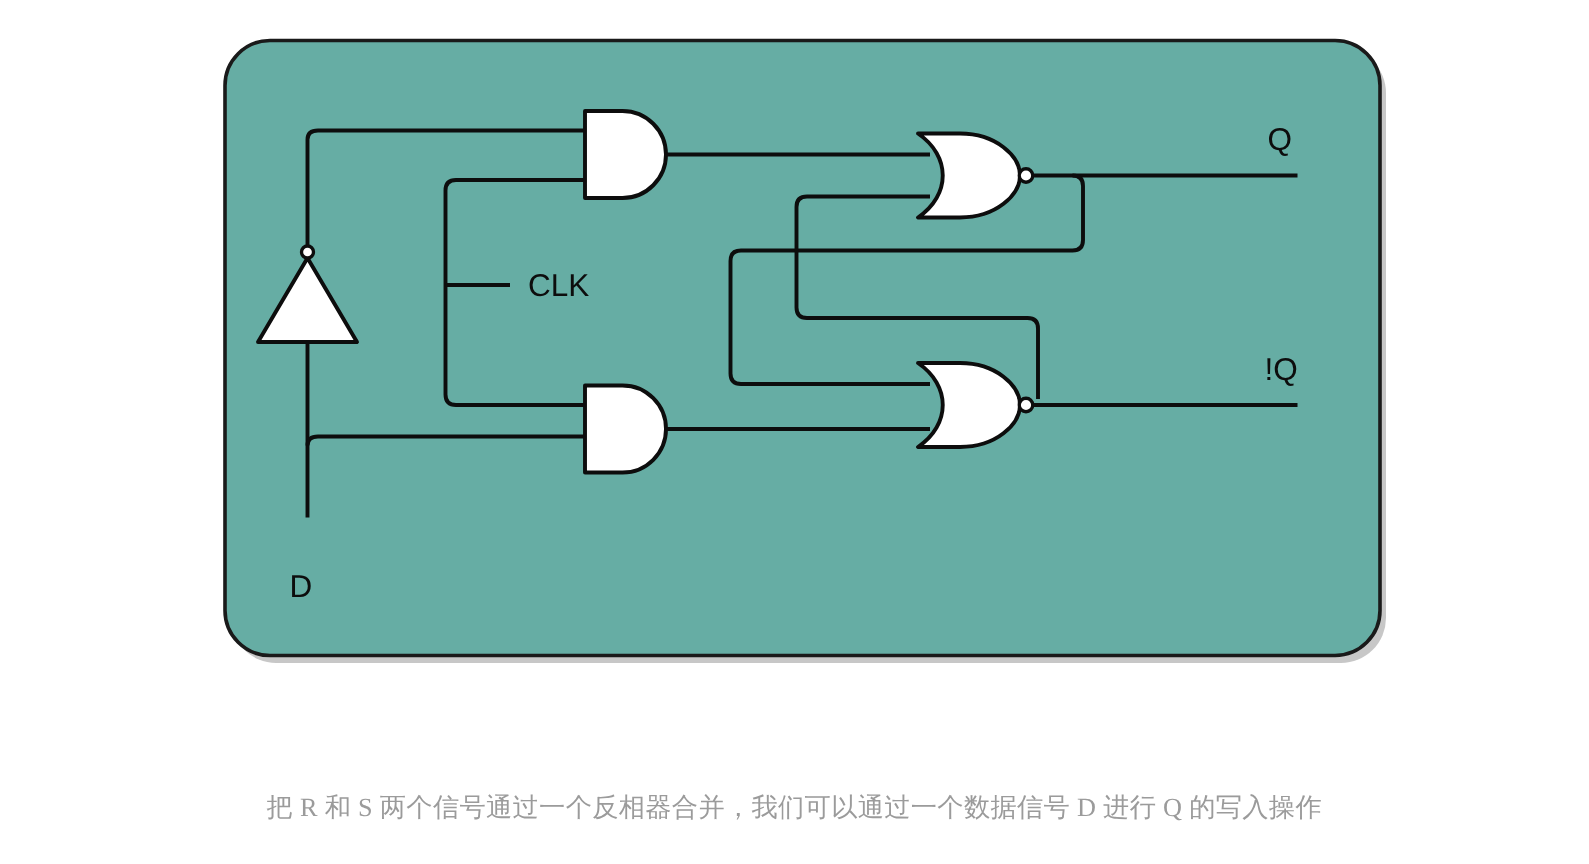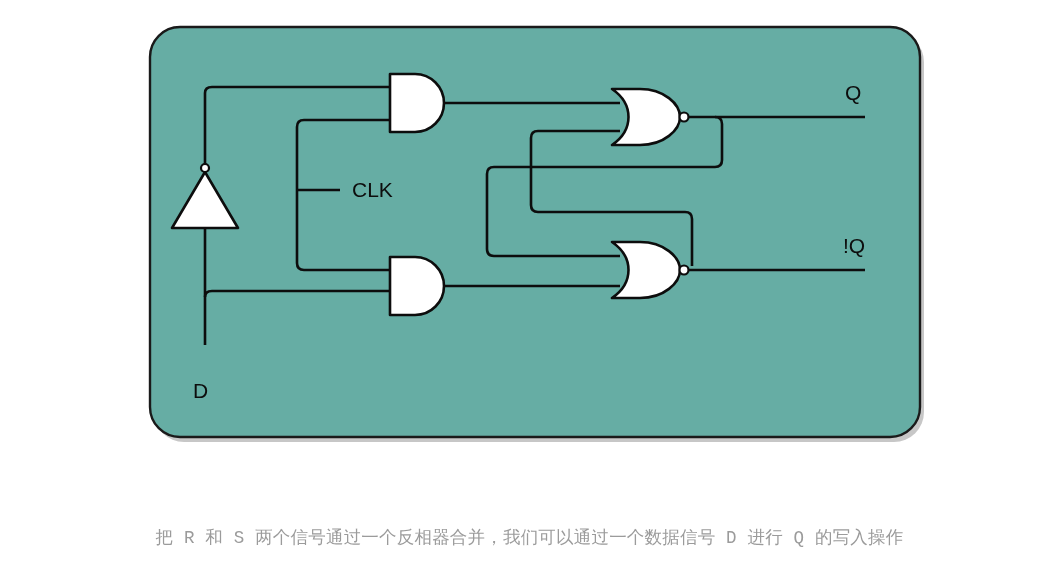--- a/index.html
+++ b/index.html
@@ -62,21 +62,21 @@
     position: absolute;
     left: 0;
     top: 500px;
     width: 1059px;
     height: 76px;
     display: flex;
     align-items: center;
     justify-content: center;
   }
   #caption-text {
-    font-family: Liberation Mono, monospace;
+    font-family: Liberation Serif, serif;
     font-size: 17.5px;
     color: #9b9b9b;
     letter-spacing: 0.2px;
     white-space: nowrap;
     line-height: 1.4;
     text-align: center;
   }
 </style>
 </head>
 <body>

